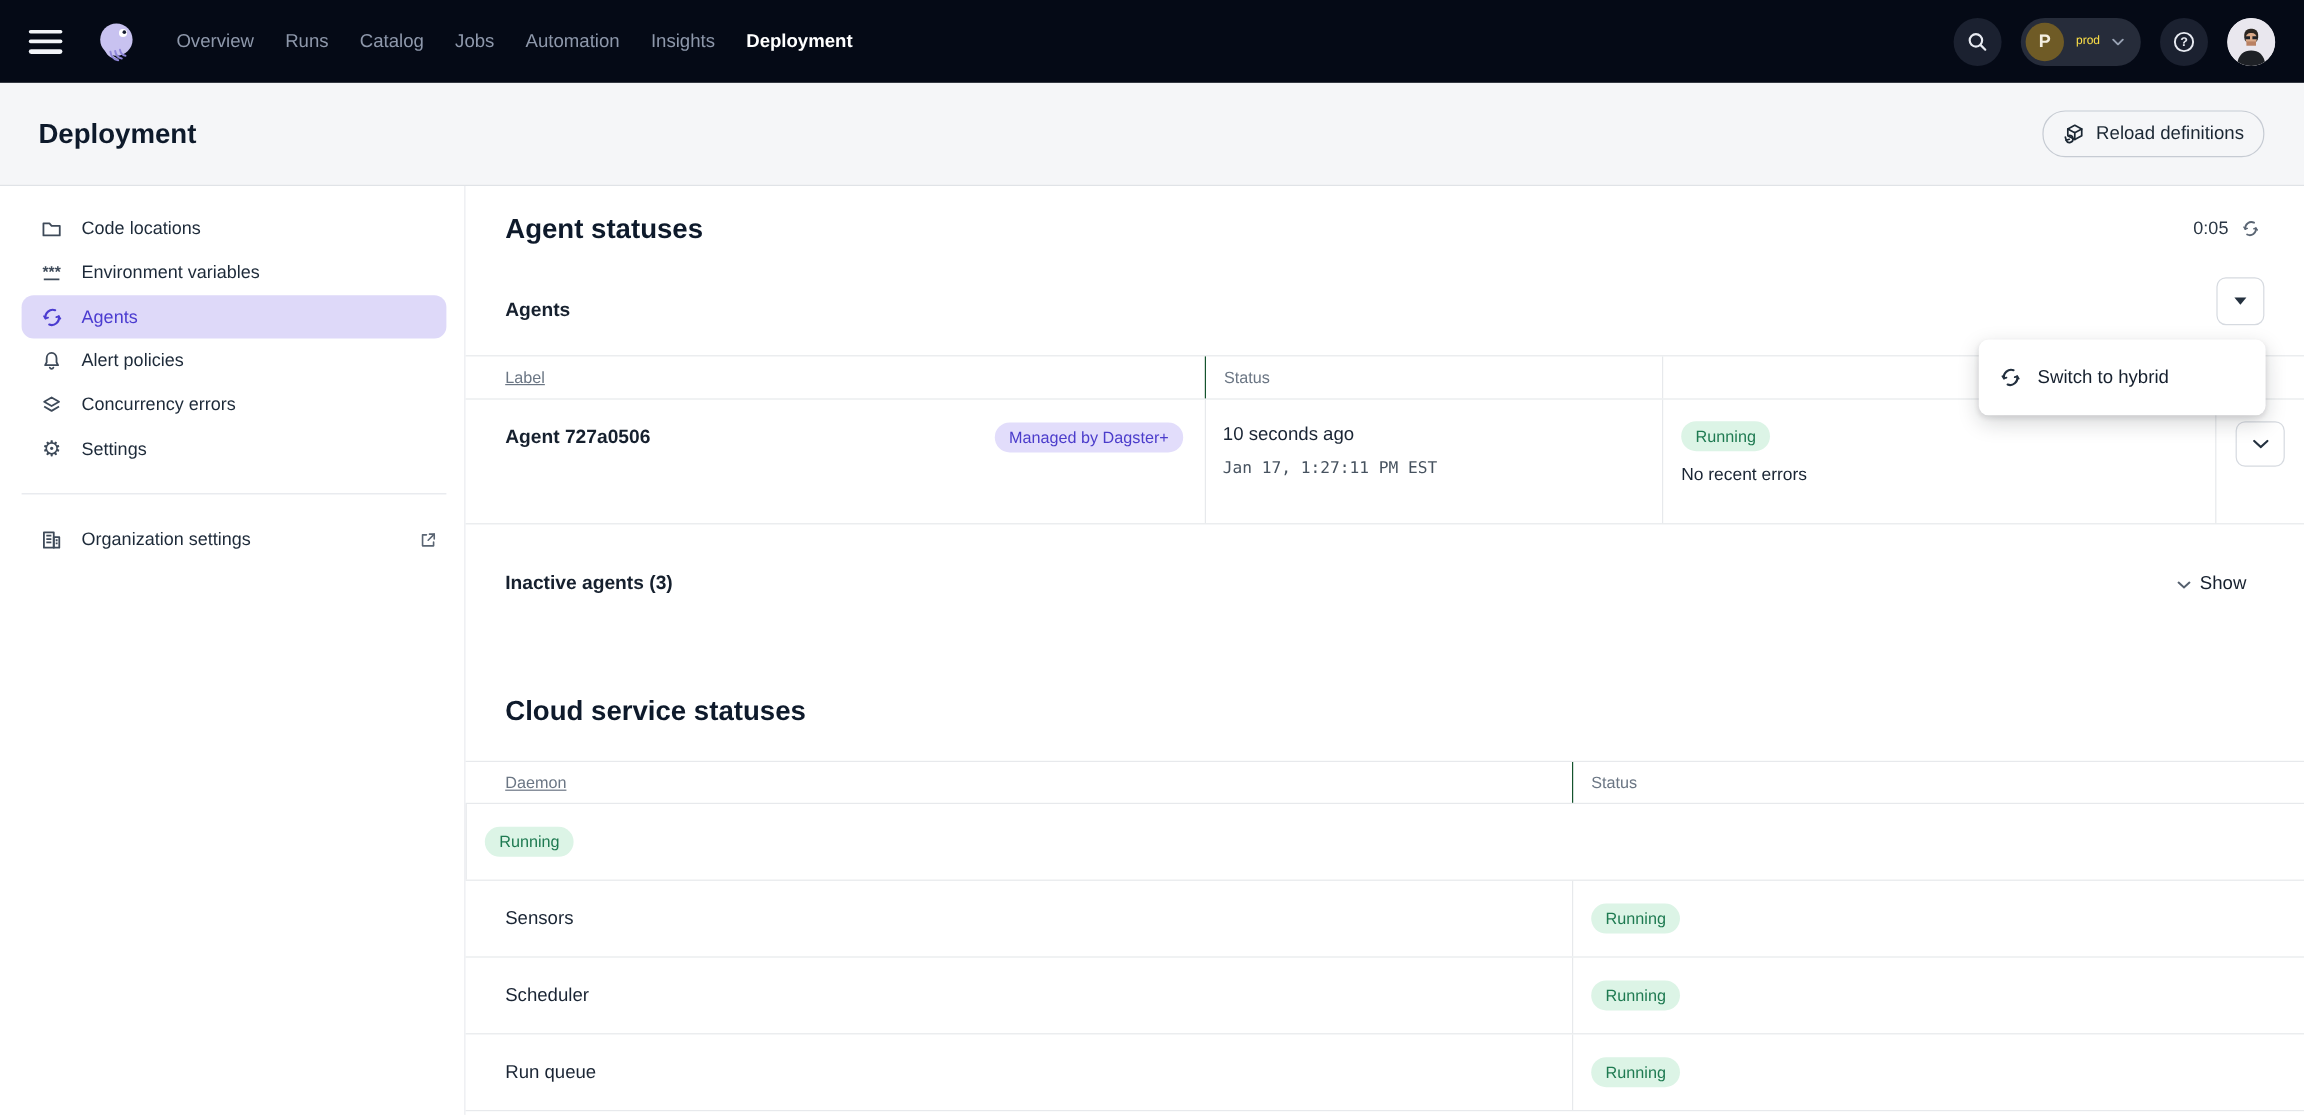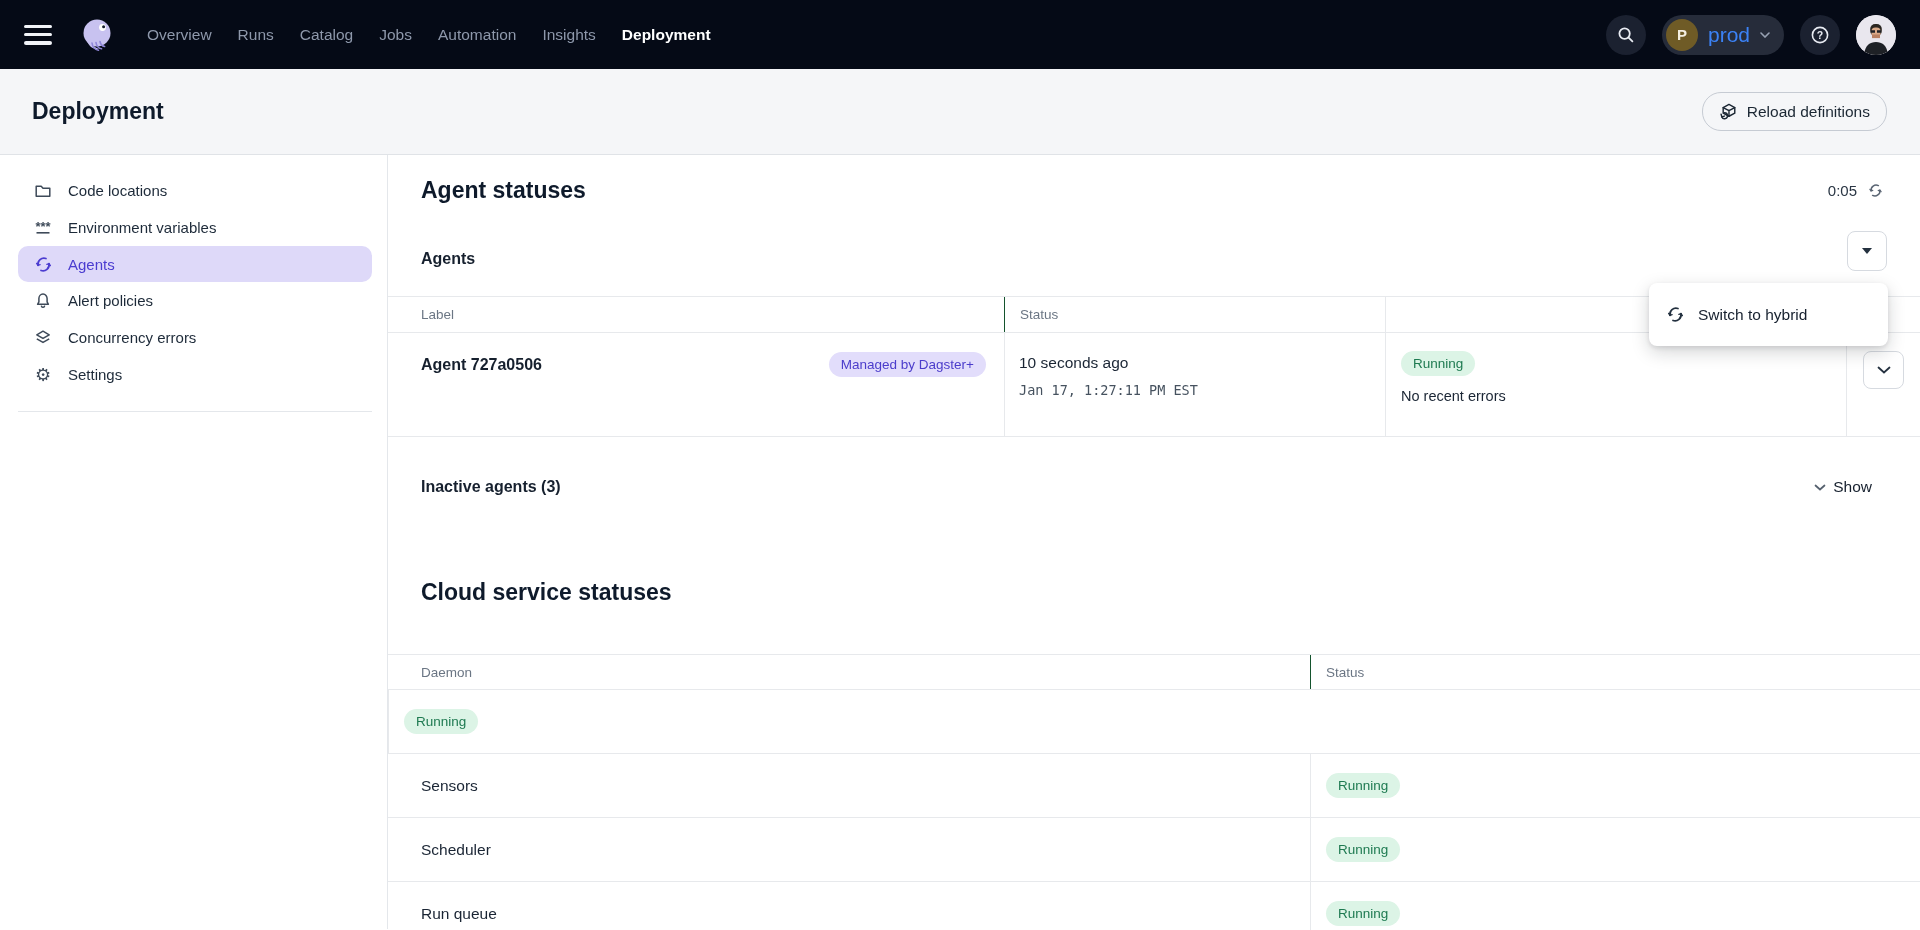--- a/index.html
+++ b/index.html
@@ -31,21 +31,21 @@
   }
   .workspace-pill {
     height: 40px; border-radius: 20px; background: #262C3A;
     display: flex; align-items: center; padding: 4px 14px 4px 4px; gap: 10px; cursor: pointer;
   }
   .workspace-avatar {
     width: 32px; height: 32px; border-radius: 50%; background: #6F5B26;
     color: #F4EFE2; font-size: 15px; font-weight: bold;
     display: flex; align-items: center; justify-content: center;
   }
-  .workspace-name { color: #3b82f6; font-size: 21px; font-weight: 500; }
+  .workspace-name { color: #fde047; font-size: 10px; font-weight: 500; }
   .user-avatar { width: 40px; height: 40px; border-radius: 50%; overflow: hidden; cursor: pointer; background: #E9E7EE; }
 
   
   .page-header {
     height: 86px; background: #F5F6F8; border-bottom: 1px solid #E0E3E7;
     display: flex; align-items: center; justify-content: space-between;
     padding: 0 33px 0 32px;
   }
   .page-title { font-size: 23px; font-weight: bold; color: #0E1A2B; }
   .reload-btn {
@@ -88,21 +88,21 @@
     background: #ffffff; border: 1px solid #D6DAE0; border-radius: 8px;
     display: flex; align-items: center; justify-content: center; cursor: pointer;
   }
   .agents-menu-btn { position: absolute; top: 76px; left: 1459px; width: 40px; height: 40px; }
   .caret-down { width: 0; height: 0; border-left: 5px solid transparent; border-right: 5px solid transparent; border-top: 6px solid #24313F; }
 
   .agents-table { position: absolute; top: 141px; left: 0; width: 1532px; }
   .agents-grid { display: grid; grid-template-columns: 616px 381px 461px 74px; }
   .agents-thead { height: 37px; border-top: 1px solid #E7E9EC; border-bottom: 1px solid #E7E9EC; }
   .th { display: flex; align-items: center; font-size: 13.5px; color: #6B7684; }
-  .th.c1 { padding-left: 33px; }
+  .th.c1 { padding-left: 33px; text-decoration: underline; }
   .th.c2 { padding-left: 14px; border-left: 1px solid #E7E9EC; }
   .th.c3 { padding-left: 15px; border-left: 1px solid #14532d; }
   .th.c4 { border-left: 1px solid #E7E9EC; }
   .agents-row { height: 104px; border-bottom: 1px solid #E7E9EC; }
   .td { position: relative; }
   .td.c1 { padding: 19px 18px 0 33px; }
   .td.c2 { padding: 21px 0 0 14px; border-left: 1px solid #E7E9EC; }
   .td.c3 { padding: 18px 0 0 15px; border-left: 1px solid #E7E9EC; }
   .td.c4 { border-left: 1px solid #E7E9EC; }
   .agent-name-row { display: flex; align-items: center; justify-content: space-between; }
@@ -131,21 +131,21 @@
   .menu-item { display: flex; align-items: center; gap: 13px; padding-left: 17px; height: 100%; font-size: 15.5px; color: #16202E; cursor: pointer; border-radius: 8px; }
   .menu-item .icn { color: #23303F; }
 
   .inactive-row { position: absolute; top: 318px; left: 33px; right: 48px; height: 28px; display: flex; align-items: center; justify-content: space-between; }
   .inactive-label { font-size: 16px; font-weight: bold; color: #16202E; }
   .show-toggle { display: flex; align-items: center; gap: 7px; font-size: 15.5px; color: #16202E; cursor: pointer; }
   .show-toggle .chev { color: #55606E; }
 
   .cloud-table { position: absolute; top: 479px; left: 0; width: 1532px; }
   .cloud-grid { display: grid; grid-template-columns: 922px 610px; }
-  .cloud-thead { height: 36px; border-top: 1px solid #E7E9EC; border-bottom: 1px solid #E7E9EC; margin-top: 20px; }
+  .cloud-thead { height: 36px; border-top: 1px solid #E7E9EC; border-bottom: 1px solid #E7E9EC; }
   .cloud-row { height: 64px; border-bottom: 1px solid #E7E9EC; }
   .cloud-td1 { display: flex; align-items: center; padding-left: 33px; font-size: 15.5px; color: #1A2534; }
   .cloud-td2 { display: flex; align-items: center; padding-left: 15px; border-left: 1px solid #E7E9EC; }
 </style>
 </head>
 <body>
 
 <div class="topbar">
   <div class="hamburger">
       <span></span>
@@ -276,20 +276,37 @@
       </span>
       <span>Concurrency errors</span>
     </div>
     <div class="side-item">
       <span class="icn gear-glyph">⚙</span>
       <span>Settings</span>
     </div>
 
     <div class="side-divider"></div>
 
+    <div class="side-item">
+      <span class="icn">
+        <svg viewBox="0 0 20 20" width="20" height="20" fill="none" stroke="currentColor" stroke-width="1.5" stroke-linejoin="round">
+          <rect x="3.6" y="3.6" width="8.2" height="12.8"></rect>
+          <rect x="11.8" y="7.6" width="4.6" height="8.8"></rect>
+          <path d="M5.6 6.4 h4.2 M5.6 9.2 h4.2 M5.6 12 h4.2 M13.4 10.2 h1.6 M13.4 12.8 h1.6"></path>
+        </svg>
+      </span>
+      <span>Organization settings</span>
+      <span class="ext-icn">
+        <svg viewBox="0 0 20 20" width="18" height="18" fill="none" stroke="currentColor" stroke-width="1.5" stroke-linecap="round" stroke-linejoin="round">
+          <path d="M8.2 5.2 H4.6 V15.4 H14.8 V11.8"></path>
+          <path d="M11 4.6 H15.4 V9"></path>
+          <path d="M15.4 4.6 L9.8 10.2"></path>
+        </svg>
+      </span>
+    </div>
   </div>
 
   <div class="main">
 
     <div class="section-h1 h1-agents">Agent statuses</div>
 
     <div class="refresh-wrap">
       <span class="refresh-count">0:05</span>
       <span class="refresh-icon">
         <svg viewBox="0 0 20 20" width="17" height="17" fill="none" stroke="currentColor" stroke-width="1.8" stroke-linecap="round">

